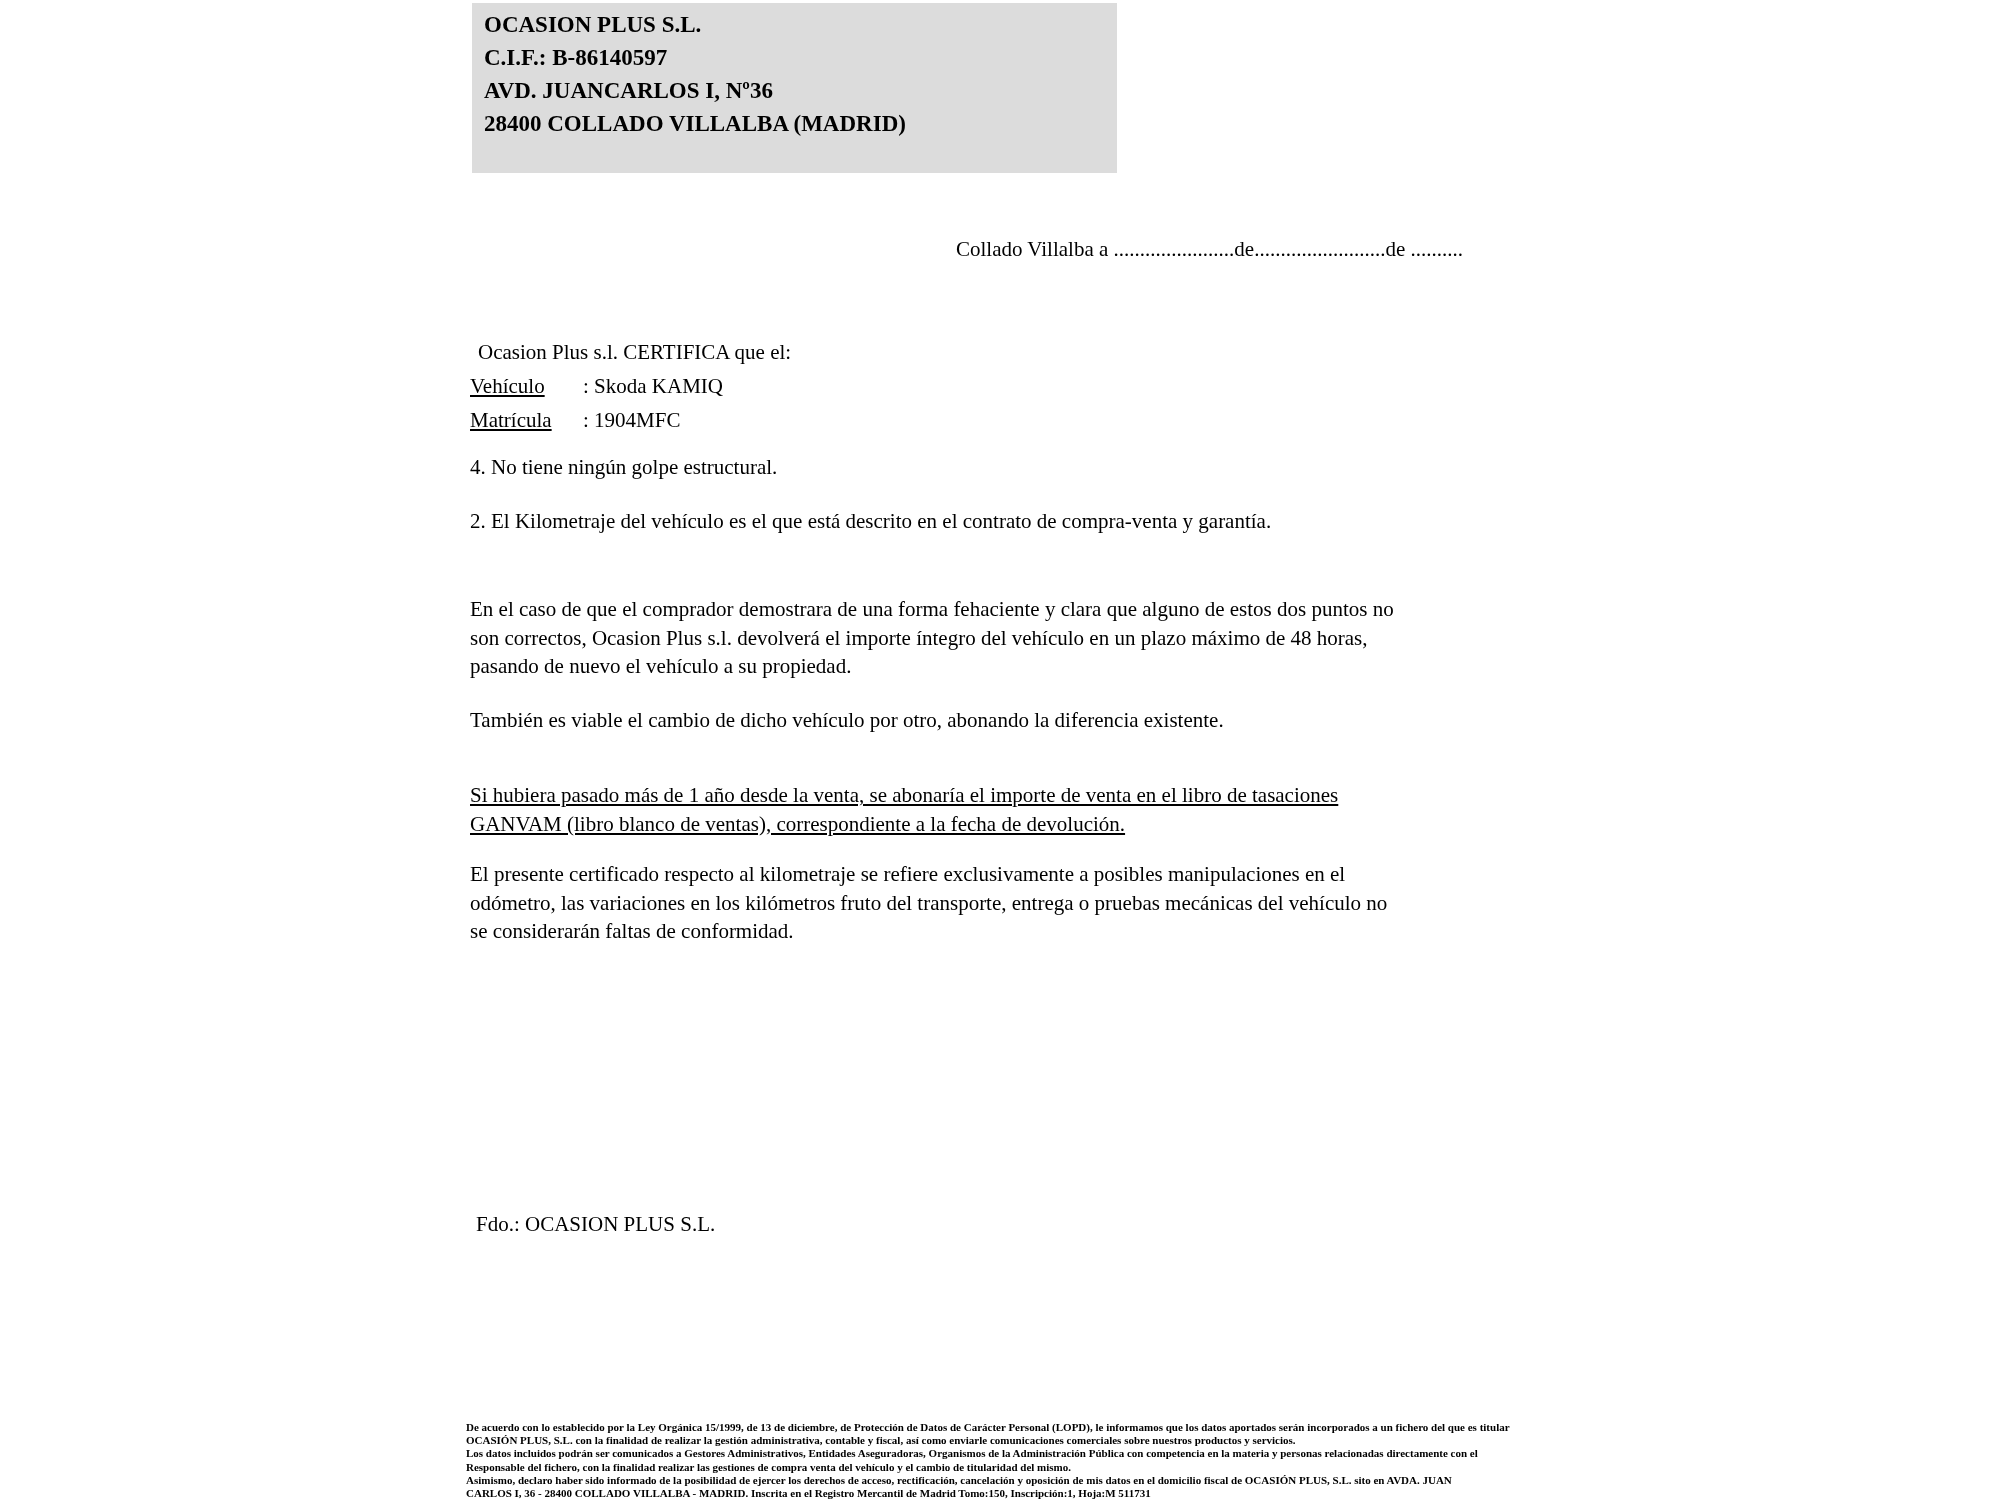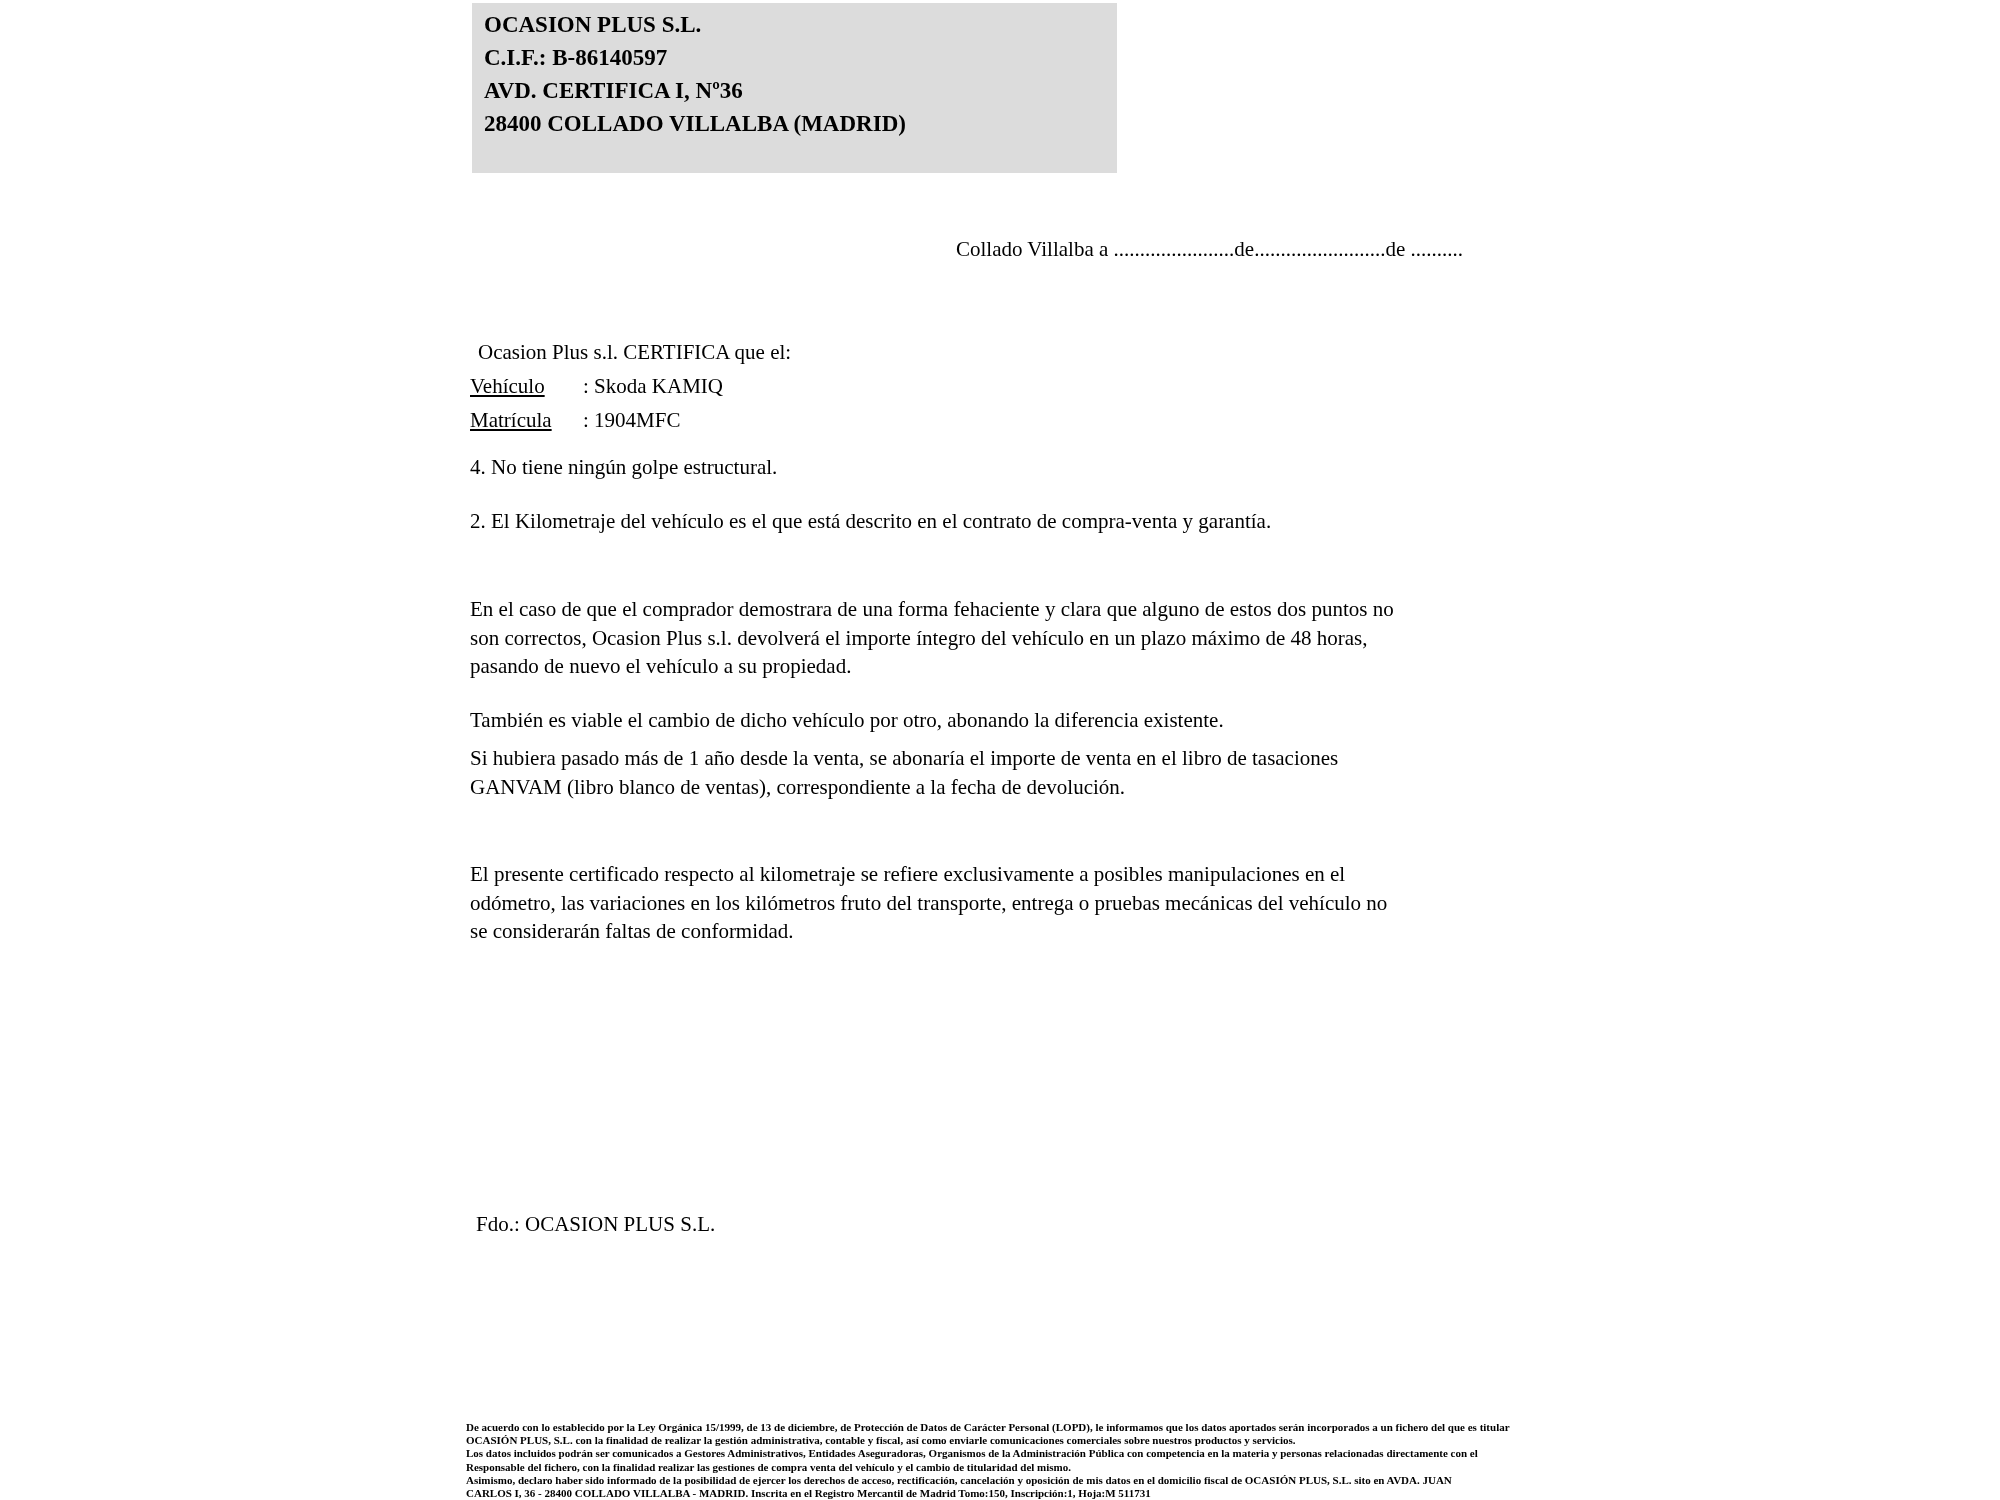--- a/index.html
+++ b/index.html
@@ -53,21 +53,21 @@
 
   .para {
     left: 470px;
     width: 1110px;
     font-size: 21px;
     line-height: 28.5px;
     white-space: pre-line;
   }
   #para-refund   { top: 595px; }
   #para-exchange { top: 706px; }
-  #para-ganvam   { top: 744px; }
+  #para-ganvam   { top: 781px; text-decoration: underline; }
   #para-odometer { top: 860px; }
 
   #signature-line {
     left: 476px; top: 1212px;
     font-size: 21px;
     white-space: nowrap;
   }
 
   #legal-footer {
     left: 466px; top: 1421px;
@@ -77,21 +77,21 @@
     white-space: pre-line;
     font-weight: bold;
   }
 </style>
 </head>
 <body style="background: rgb(255, 255, 255); color: rgb(0, 0, 0);">
 
 <div id="header-box" class="abs" style="background: rgb(220, 220, 220);">
   <div class="hline">OCASION PLUS S.L.</div>
   <div class="hline">C.I.F.: B-86140597</div>
-  <div class="hline">AVD. CERTIFICA I, Nº36</div>
+  <div class="hline">AVD. JUANCARLOS I, Nº36</div>
   <div class="hline">28400 COLLADO VILLALBA (MADRID)</div>
 </div>
 
 <div id="date-line" class="abs">Collado Villalba a .......................de.........................de ..........</div>
 
 <div id="certify-block" class="abs">
   <div class="intro">Ocasion Plus s.l. CERTIFICA que el:</div>
   <div class="cert-row">
     <span class="cert-label"><u>Vehículo</u></span>
     <span>: Skoda KAMIQ</span>

